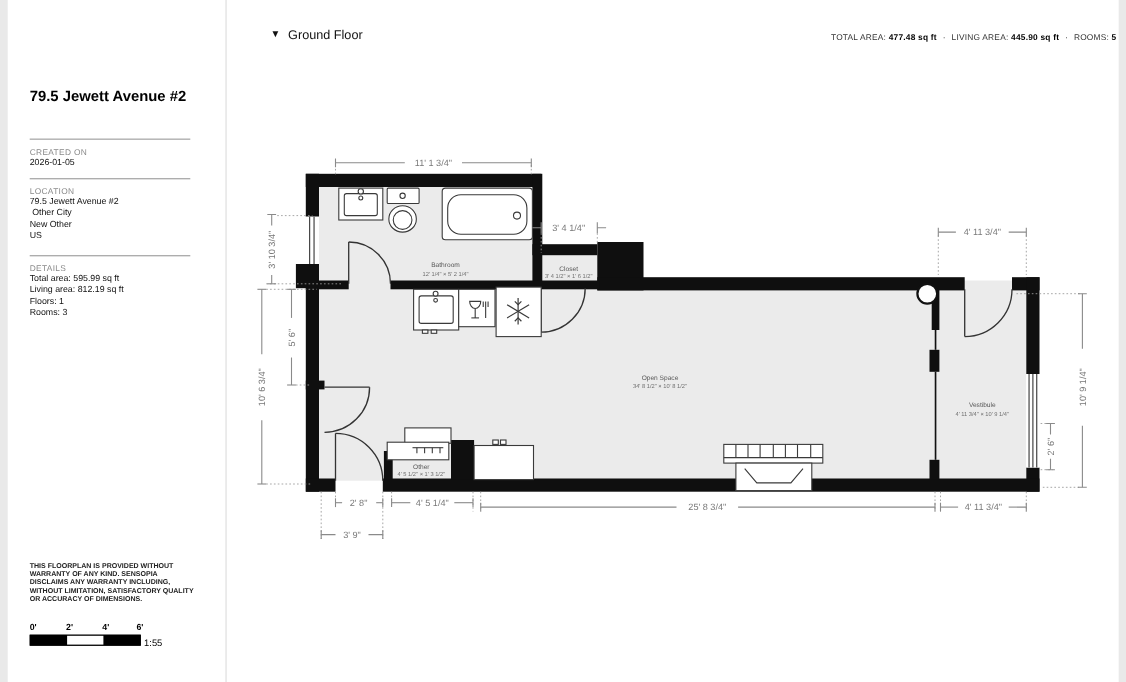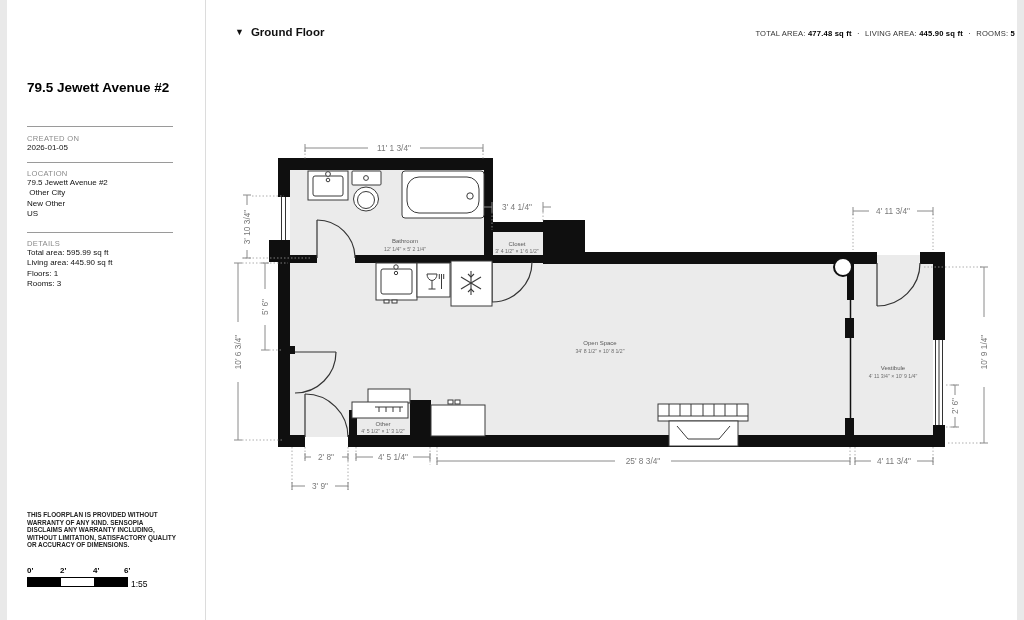--- a/index.html
+++ b/index.html
@@ -21,21 +21,21 @@
   .disclaimer{position:absolute;left:0;top:511px;width:152px;
               font-size:6.4px;font-weight:bold;color:#222;line-height:7.5px;}
   .scalebar{position:absolute;left:0;top:566px;width:160px;}
   .scale-ticks{position:relative;height:9px;font-size:8px;font-weight:bold;color:#000;}
   .scale-ticks span{position:absolute;top:0;}
   .t0{left:0}.t1{left:33px}.t2{left:66px}.t3{left:97px}
   .scale-rule{position:relative;margin-top:2px;width:99px;height:8px;border:1px solid #000;background:#000;}
   .scale-seg-white{position:absolute;left:33px;top:0;width:33px;height:8px;background:#fff;}
   .scale-ratio{position:absolute;left:104px;top:13px;font-size:8.5px;font-weight:normal;color:#000;}
   
-  .floor-toggle{position:absolute;left:235px;top:26px;font-size:11.5px;font-weight:bold;color:#111;cursor:pointer;}
+  .floor-toggle{position:absolute;left:246px;top:26px;font-size:11.5px;font-weight:normal;color:#111;cursor:pointer;}
   .floor-toggle .tri{font-size:9px;margin-right:7px;position:relative;top:-1px;}
   .stats{position:absolute;right:9px;top:29px;font-size:7.6px;color:#333;letter-spacing:.2px;}
   .stats b{color:#000;}
   .stats .sep{margin:0 3px;}
   
   .plan{position:absolute;left:225px;top:130px;}
   svg text{font-family:"Liberation Sans","DejaVu Sans",sans-serif;}
   .dimtxt{font-size:8.3px;fill:#787878;}
   .roomname{font-size:6px;fill:#585858;}
   .roomdim{font-size:5.2px;fill:#6e6e6e;}
@@ -59,21 +59,21 @@
     <div class="sb-label">LOCATION</div>
     <div class="sb-text">79.5 Jewett Avenue #2</div>
     <div class="sb-text"> Other City</div>
     <div class="sb-text">New Other</div>
     <div class="sb-text">US</div>
   </div>
   <div class="sb-hr hr3"></div>
   <div class="blk-details">
     <div class="sb-label">DETAILS</div>
     <div class="sb-text">Total area: 595.99 sq ft</div>
-    <div class="sb-text">Living area: 445.90 sq ft</div>
+    <div class="sb-text">Living area: 812.19 sq ft</div>
     <div class="sb-text">Floors: 1</div>
     <div class="sb-text">Rooms: 3</div>
   </div>
   <div class="disclaimer">THIS FLOORPLAN IS PROVIDED WITHOUT WARRANTY OF ANY KIND. SENSOPIA DISCLAIMS ANY WARRANTY INCLUDING, WITHOUT LIMITATION, SATISFACTORY QUALITY OR ACCURACY OF DIMENSIONS.</div>
   <div class="scalebar">
     <div class="scale-ticks">
       <span class="t0">0'</span>
       <span class="t1">2'</span>
       <span class="t2">4'</span>
       <span class="t3">6'</span>

